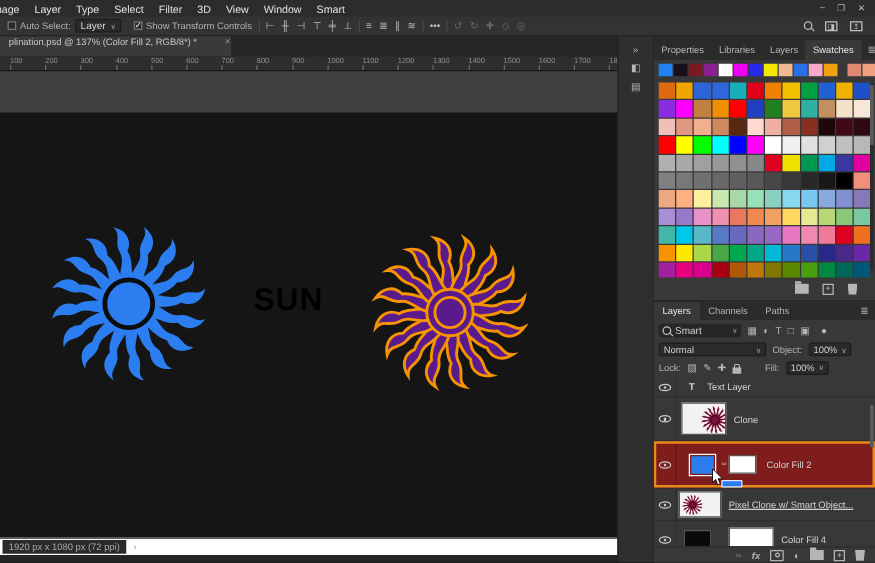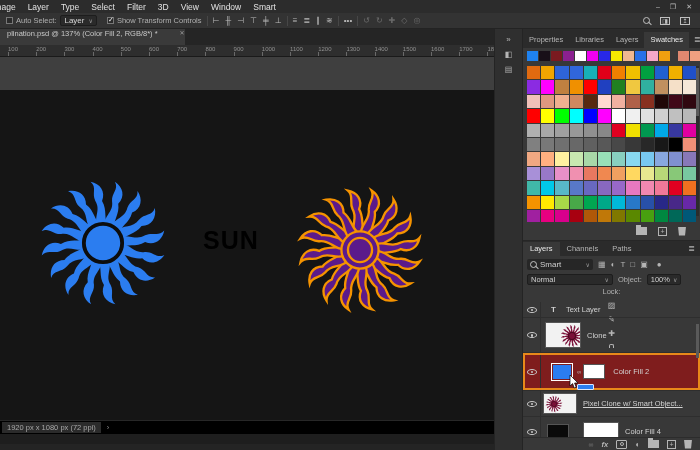--- a/index.html
+++ b/index.html
@@ -37,21 +37,21 @@
   .tick { position:absolute; top:1px; font-size:6px; color:#8f8f8f; }
   .tickline { position:absolute; bottom:0; width:1px; height:4px; background:#6a6a6a; }
 
   
   #viewport { left:0; top:57px; width:494px; height:373px; background:#3f3f3f; position:absolute; overflow:hidden; }
   #canvas { position:absolute; left:0; right:0; top:33px; bottom:0; background:#151515; }
   .sun { position:absolute; }
   #sun-text { position:absolute; left:203px; top:136px; font-size:25px; font-weight:800; letter-spacing:1px; color:#000; }
 
   
-  #statusbar { left:0; top:420px; width:494px; height:14px; background:#000000; border-top:1px solid #272727; display:flex; align-items:center; font-size:7.5px; color:#a8a8a8; }
+  #statusbar { left:0; top:430px; width:494px; height:14px; background:#ffffff; border-top:1px solid #272727; display:flex; align-items:center; font-size:7.5px; color:#a8a8a8; }
   #statusbar .info { background:#2b2b2b; padding:1px 5px; margin-left:2px; }
   #statusbar .chev { margin-left:6px; color:#8a8a8a; }
   #bottomstrip { left:0; top:444px; width:494px; height:6px; background:#242424; position:absolute; }
 
   
   #dockstrip { left:494px; top:29px; width:29px; height:421px; background:#2f2f2f; border-left:1px solid #242424; border-right:1px solid #242424; position:absolute; text-align:center; }
   #dockstrip .dicon { display:block; margin:6px auto 0; color:#b5b5b5; font-size:8px; }
 
   
   #panelcol { left:523px; top:29px; width:177px; height:421px; background:#383838; position:absolute; font-size:8px; }
@@ -87,21 +87,21 @@
   #lytabs .ptab.active { background:#383838; color:#e8e8e8; }
   #lytabs .pmenu { margin-left:auto; padding:0 5px 3px; color:#b5b5b5; }
   .lyrow { display:flex; align-items:center; gap:5px; padding:0 4px; }
   #ly-filter { height:16px; }
   #searchbox { background:#262626; border-radius:2px; height:11px; width:66px; display:flex; align-items:center; gap:3px; padding:0 3px; }
   #searchbox .caret { margin-left:auto; }
   .fic { color:#b5b5b5; font-size:8px; }
   #ly-blend { height:15px; }
   .field { background:#2a2a2a; border:1px solid #1d1d1d; border-radius:2px; height:11px; display:inline-flex; align-items:center; padding:0 3px; gap:3px; font-size:7.5px; }
   .lbl { color:#b0b0b0; font-size:7.5px; }
-  #ly-lock { height:14px;flex-direction:column; }
+  #ly-lock { height:14px; }
 
   #lylist { position:absolute; top:61px; left:0; width:177px; height:136px; overflow:hidden; }
   .layer { position:relative; border-bottom:1px solid #2e2e2e; display:flex; align-items:center; }
   .eyecol { width:18px; display:flex; justify-content:center; align-items:center; border-right:1px solid #2e2e2e; align-self:stretch; }
   .eye { width:10px; height:6px; border:1px solid #c9c9c9; border-radius:50%; position:relative; }
   .eye:after { content:""; position:absolute; left:3px; top:1px; width:2.5px; height:2.5px; background:#c9c9c9; border-radius:50%; }
   .thumbwhite { background:#f2f2f2; border:1px solid #555; position:relative; overflow:hidden; }
   .lname { font-size:7.5px; color:#d2d2d2; white-space:nowrap; }
   .layer.selected { background:#7f1d1d; }
   .sel-border { position:absolute; inset:0; border:2px solid #e8891a; pointer-events:none; }

